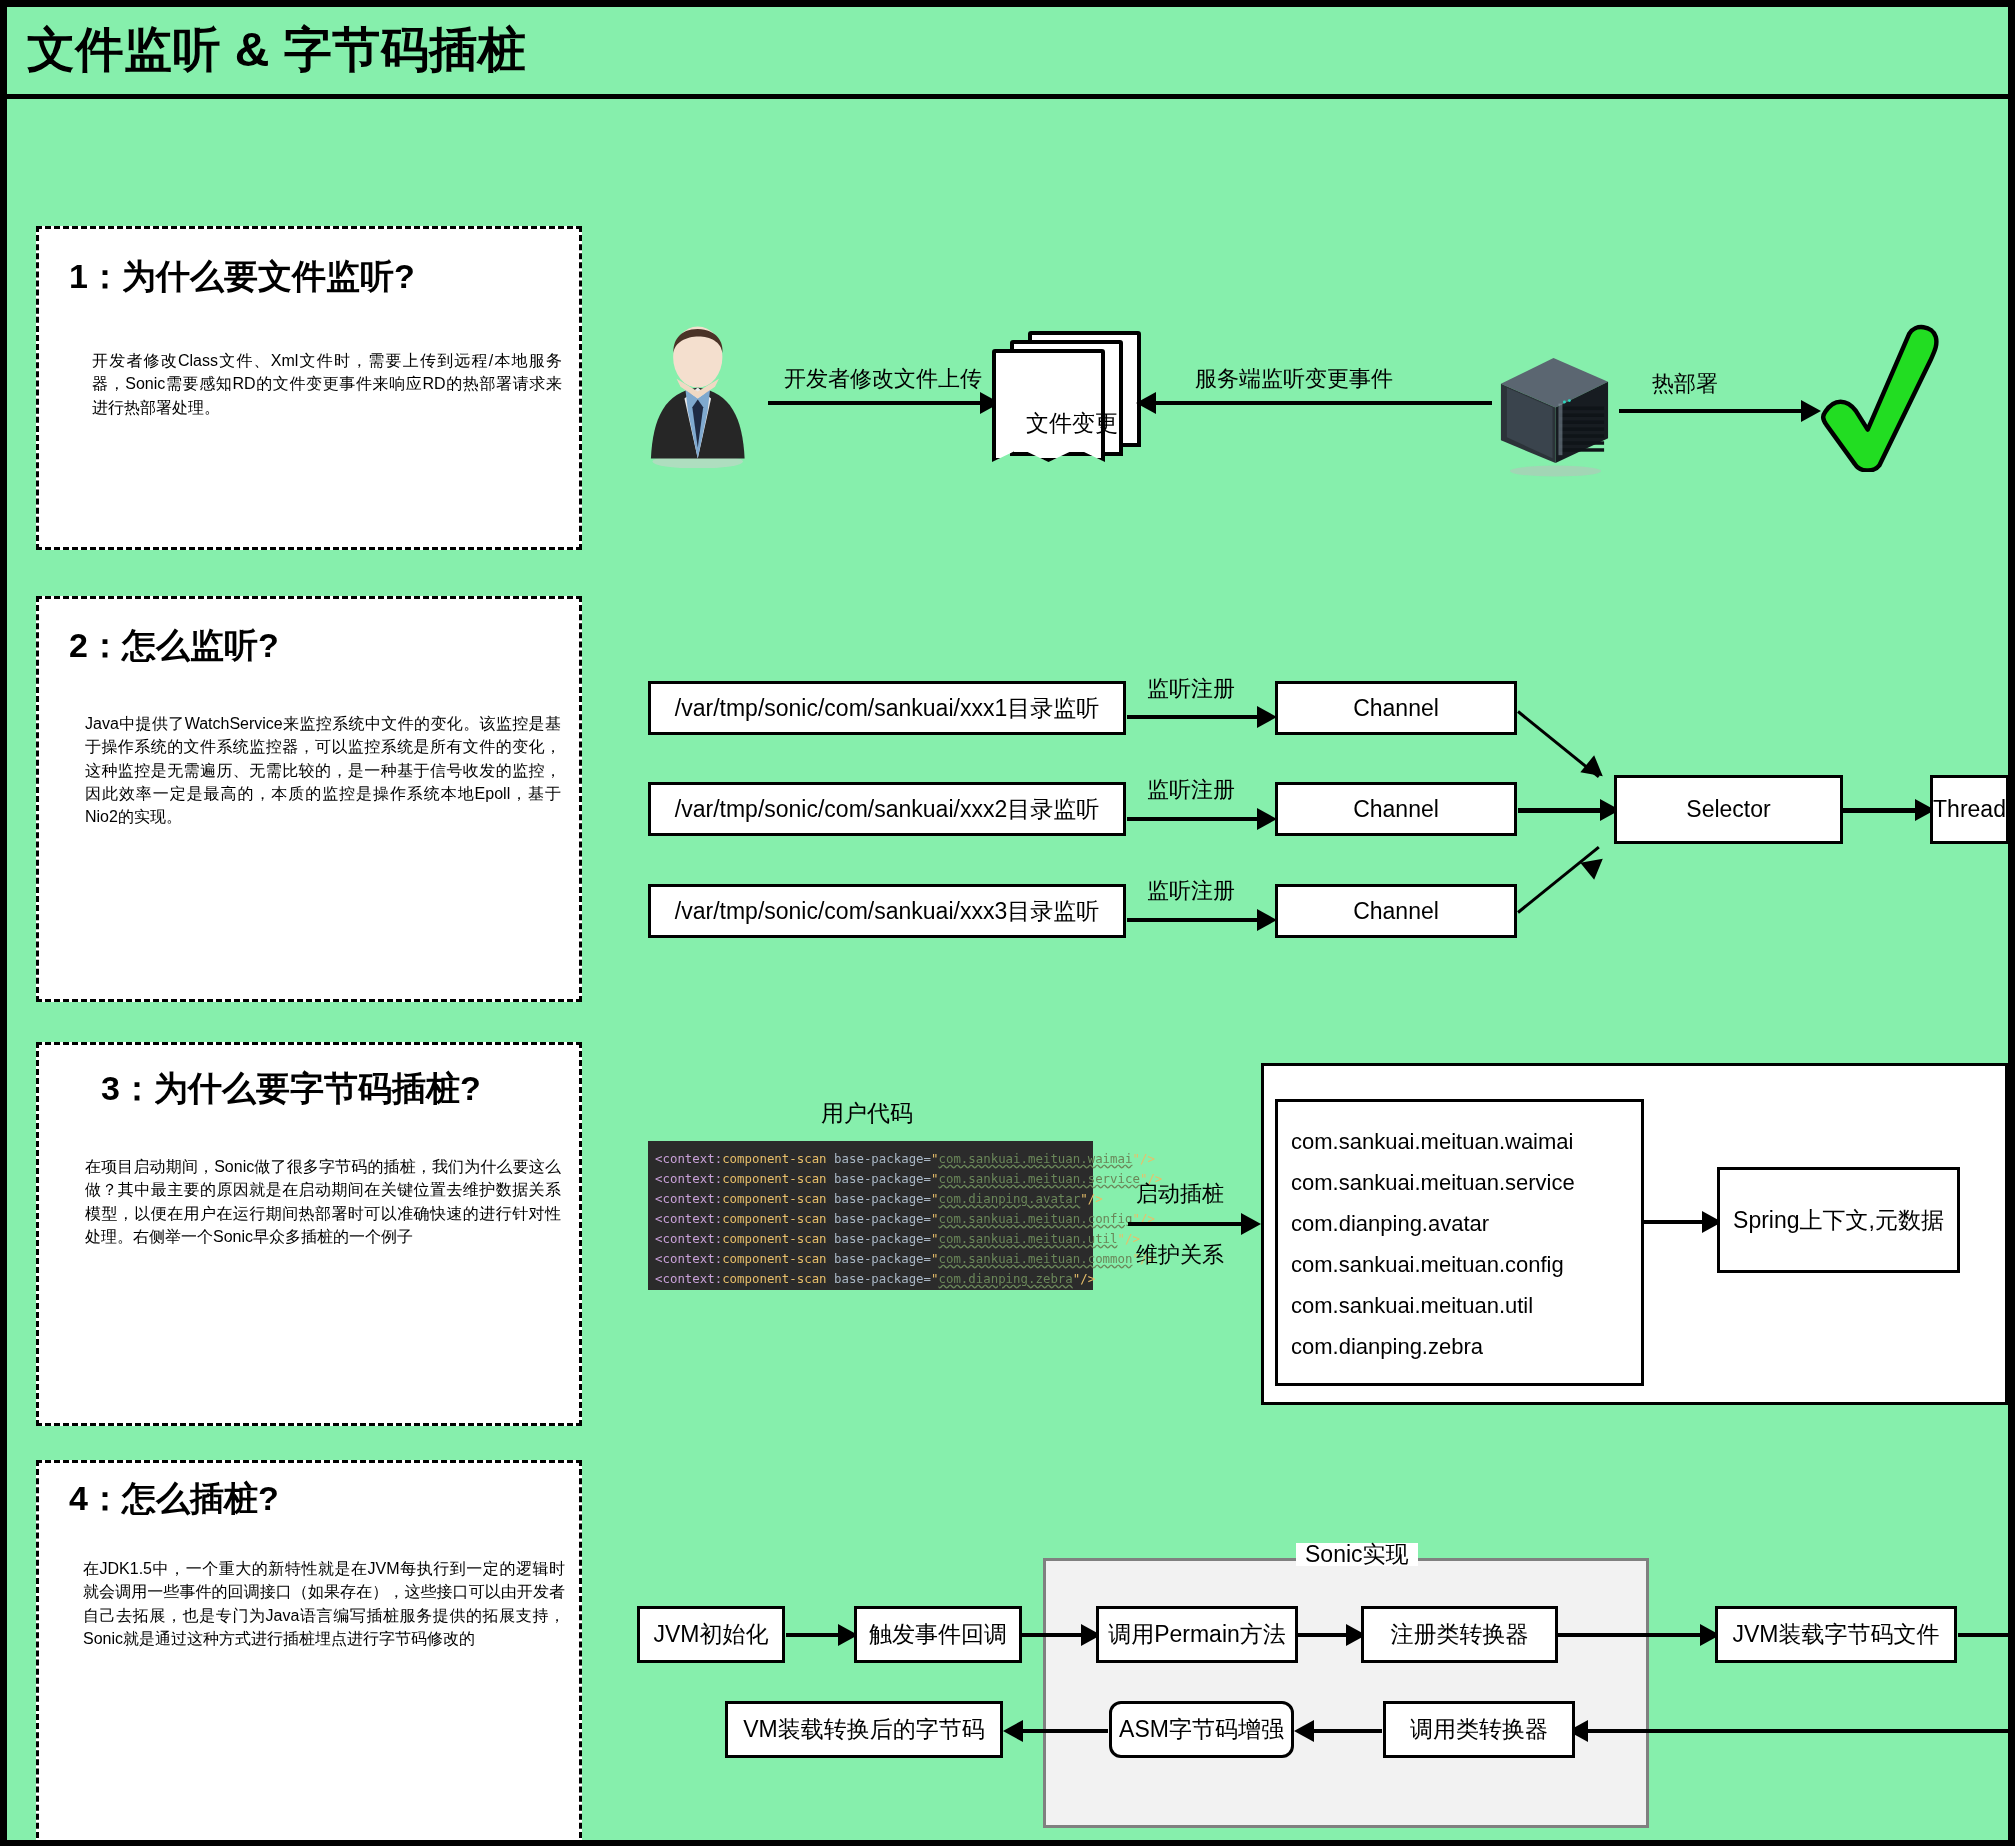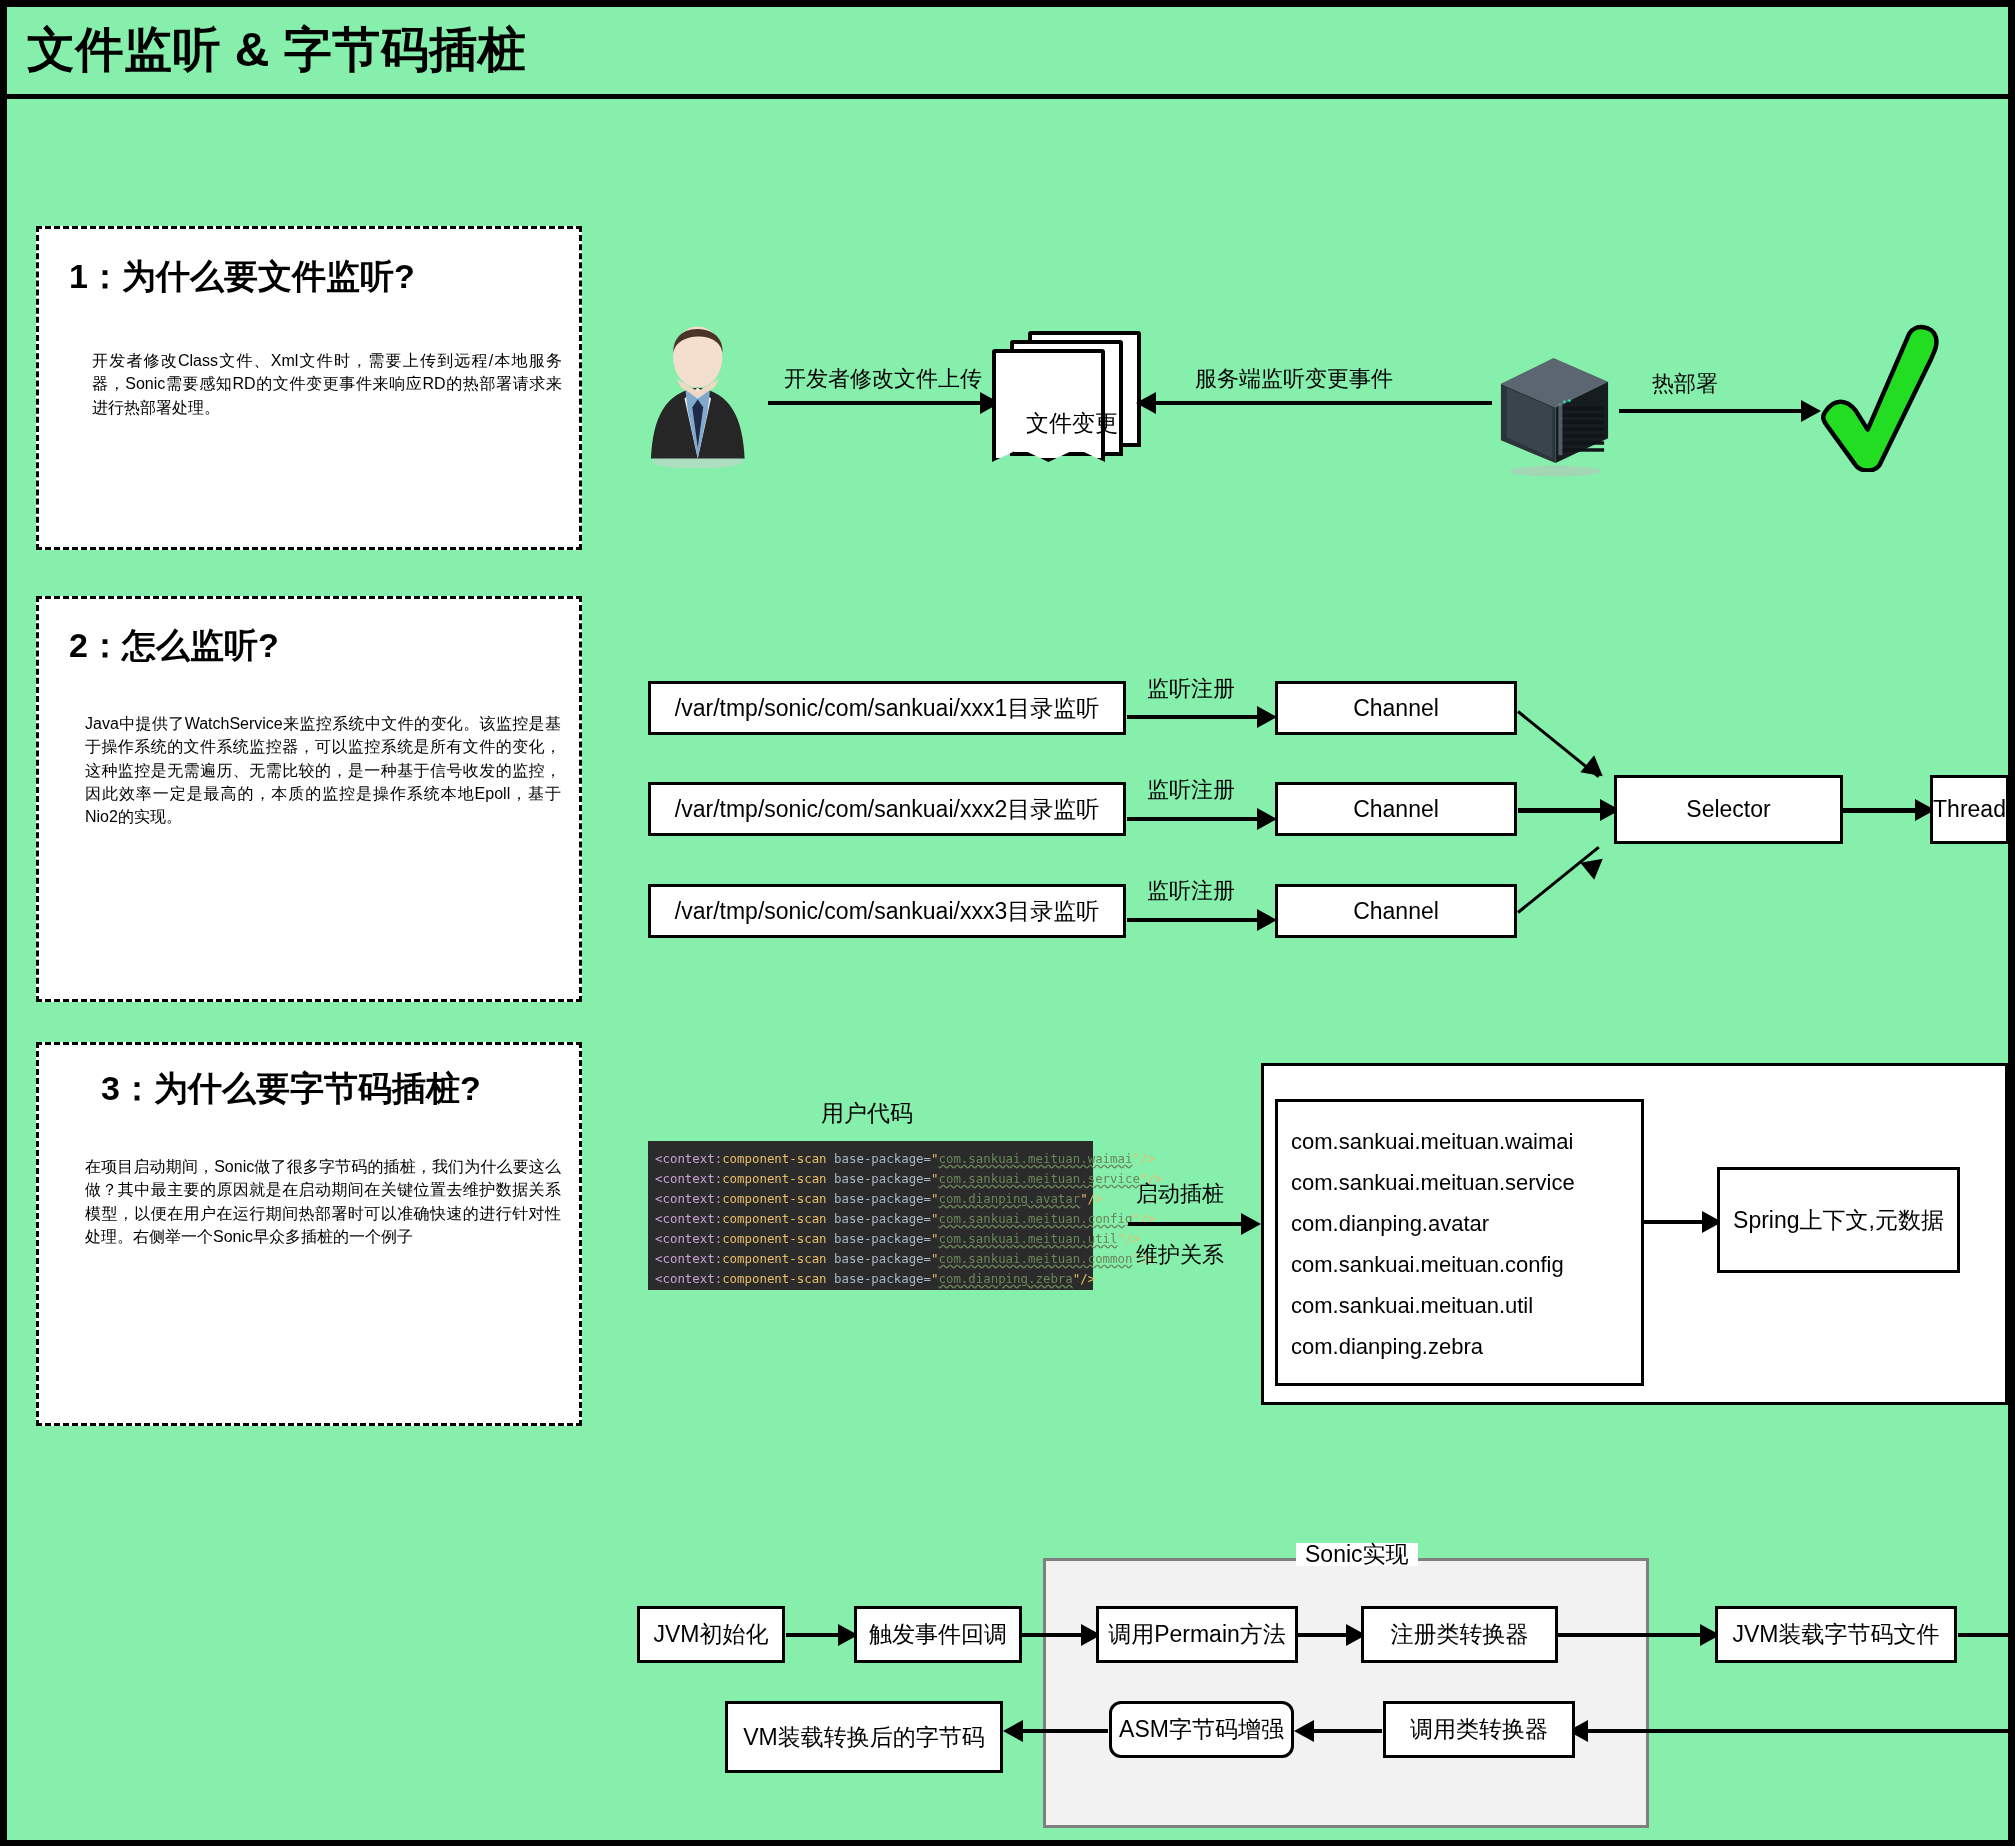--- a/index.html
+++ b/index.html
@@ -216,20 +216,24 @@
     <div style="font-size:22px;line-height:41px;white-space:nowrap;">com.sankuai.meituan.config</div>
     <div style="font-size:22px;line-height:41px;white-space:nowrap;">com.sankuai.meituan.util</div>
     <div style="font-size:22px;line-height:41px;white-space:nowrap;">com.dianping.zebra</div>
   </div>
 
   <div class="hline" style="left:1637px;top:1213px;width:59px;"></div>
   <div class="arrowhead ah-right" style="left:1695px;top:1204px;"></div>
 
   <div class="nbox" style="left:1710px;top:1160px;width:243px;height:106px;font-size:23px;">Spring上下文,元数据</div>
 
+  <div class="panel" id="panel4">
+    <div class="panel-heading">4：怎么插桩?</div>
+    <div class="panel-body">在JDK1.5中，一个重大的新特性就是在JVM每执行到一定的逻辑时就会调用一些事件的回调接口（如果存在），这些接口可以由开发者自己去拓展，也是专门为Java语言编写插桩服务提供的拓展支持，Sonic就是通过这种方式进行插桩埋点进行字节码修改的</div>
+  </div>
 
   <div id="sonic-group"></div>
   <div id="sonic-group-label">Sonic实现</div>
 
   <div class="nbox" style="left:630px;top:1599px;width:148px;height:57px;">JVM初始化</div>
   <div class="hline" style="left:779px;top:1626px;width:53px;"></div>
   <div class="arrowhead ah-right" style="left:831px;top:1617px;"></div>
 
   <div class="nbox" style="left:847px;top:1599px;width:168px;height:57px;">触发事件回调</div>
   <div class="hline" style="left:1015px;top:1626px;width:59px;"></div>
@@ -251,16 +255,16 @@
   <div class="arrowhead ah-left" style="left:1561px;top:1713px;"></div>
 
   <div class="nbox" style="left:1376px;top:1694px;width:192px;height:57px;">调用类转换器</div>
   <div class="hline" style="left:1305px;top:1722px;width:70px;"></div>
   <div class="arrowhead ah-left" style="left:1287px;top:1713px;"></div>
 
   <div class="nbox" style="left:1102px;top:1694px;width:185px;height:57px;border-radius:12px;">ASM字节码增强</div>
   <div class="hline" style="left:1014px;top:1722px;width:87px;"></div>
   <div class="arrowhead ah-left" style="left:996px;top:1713px;"></div>
 
-  <div class="nbox" style="left:718px;top:1694px;width:278px;height:72px;">VM装载转换后的字节码</div>
+  <div class="nbox" style="left:718px;top:1694px;width:278px;height:57px;">VM装载转换后的字节码</div>
 
 </div>
 
 
 </body></html>

